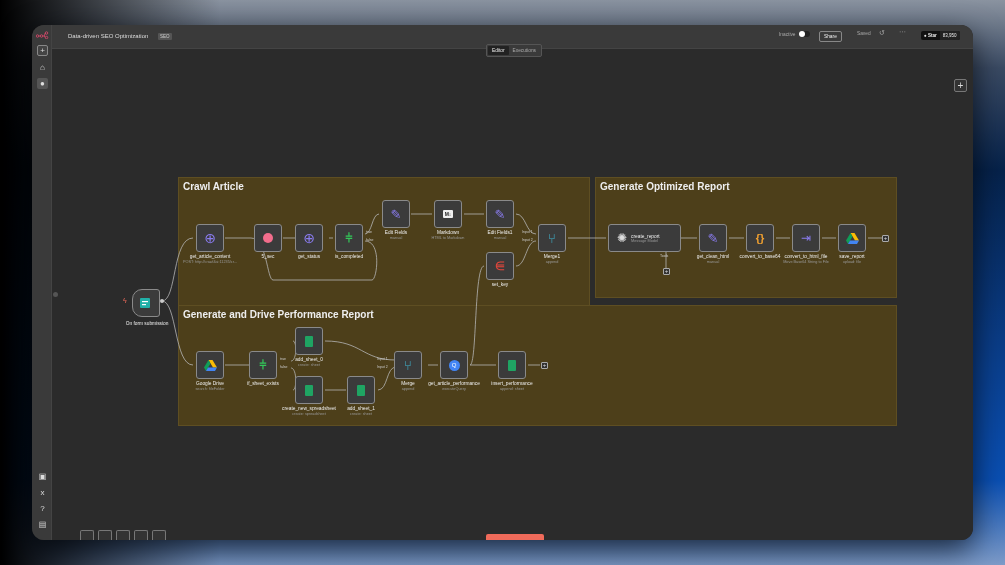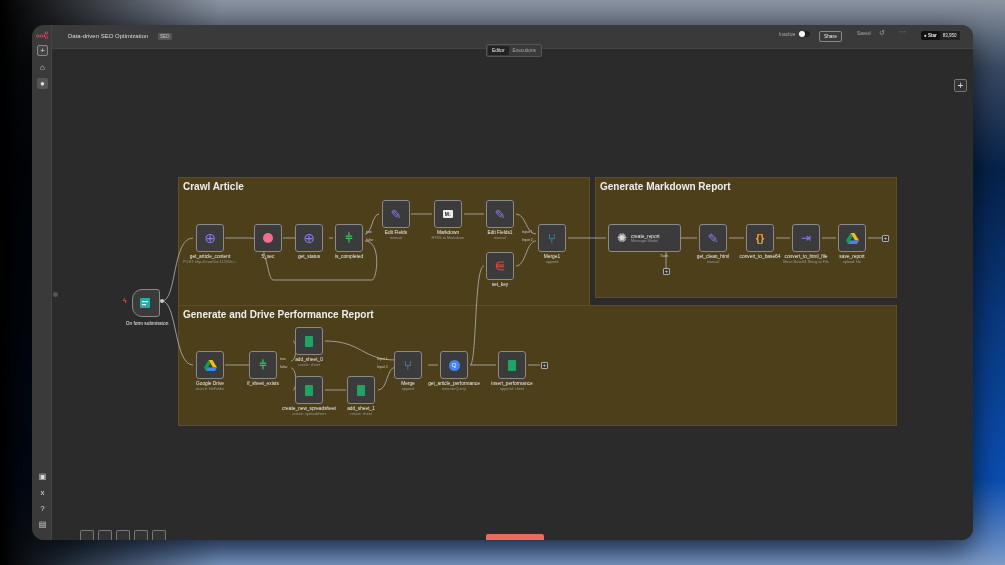--- a/index.html
+++ b/index.html
@@ -89,21 +89,21 @@
   </div>
 
   <div class="canvas">
     <div class="plusbtn">+</div>
     <div class="collapse" style="left:1px;top:243px"></div>
 
     <div class="group" style="left:126px;top:128px;width:412px;height:136px">
         <div class="gtitle">Crawl Article</div>
       </div>
     <div class="group" style="left:543px;top:128px;width:302px;height:121px">
-        <div class="gtitle">Generate Markdown Report</div>
+        <div class="gtitle">Generate Optimized Report</div>
       </div>
     <div class="group" style="left:126px;top:256px;width:719px;height:121px">
         <div class="gtitle">Generate and Drive Performance Report</div>
       </div>
 
     <svg class="wires" width="921" height="491">
       <g fill="none" stroke="#b5b5b5" stroke-width="0.8">
         <path d="M110 252 C125 252,120 189,141 189"></path>
         <path d="M110 252 C125 252,122 316,141 316"></path>
         <path d="M173 189 L199 189"></path>

